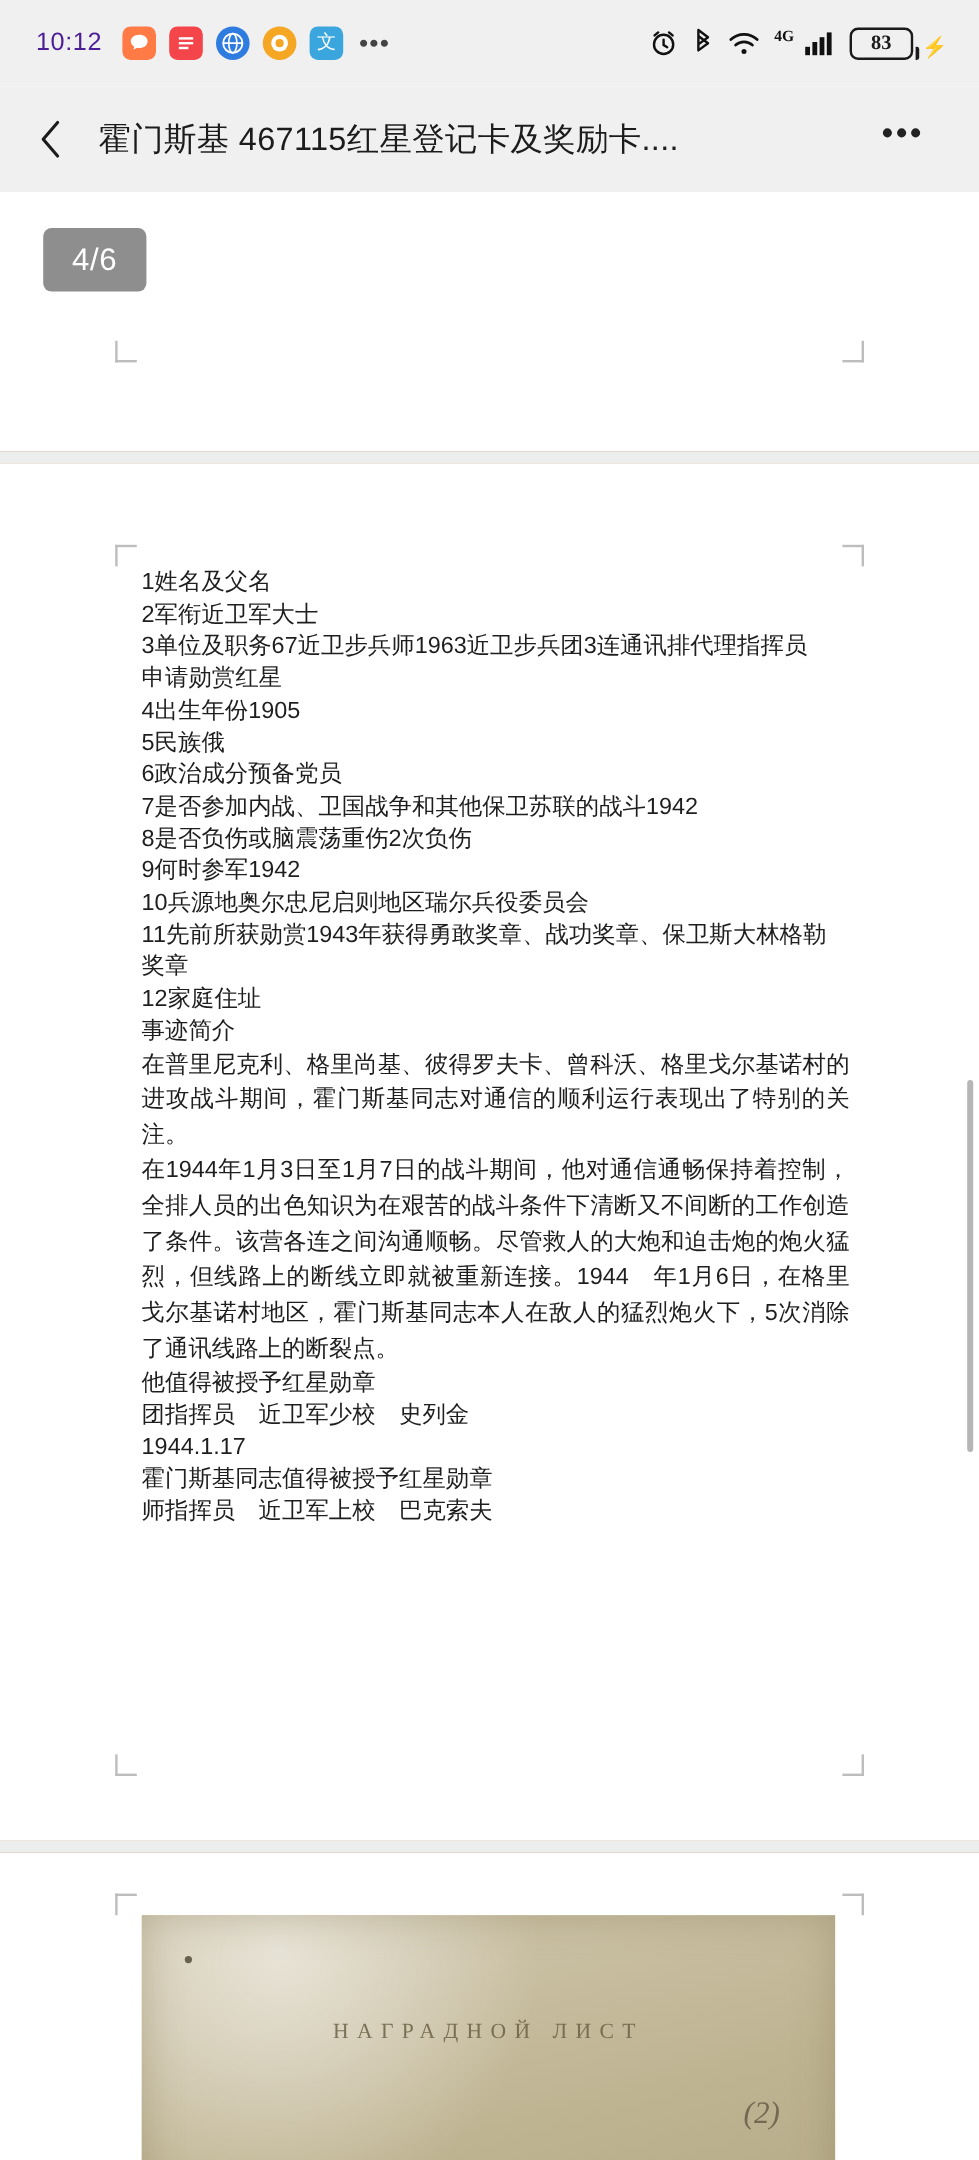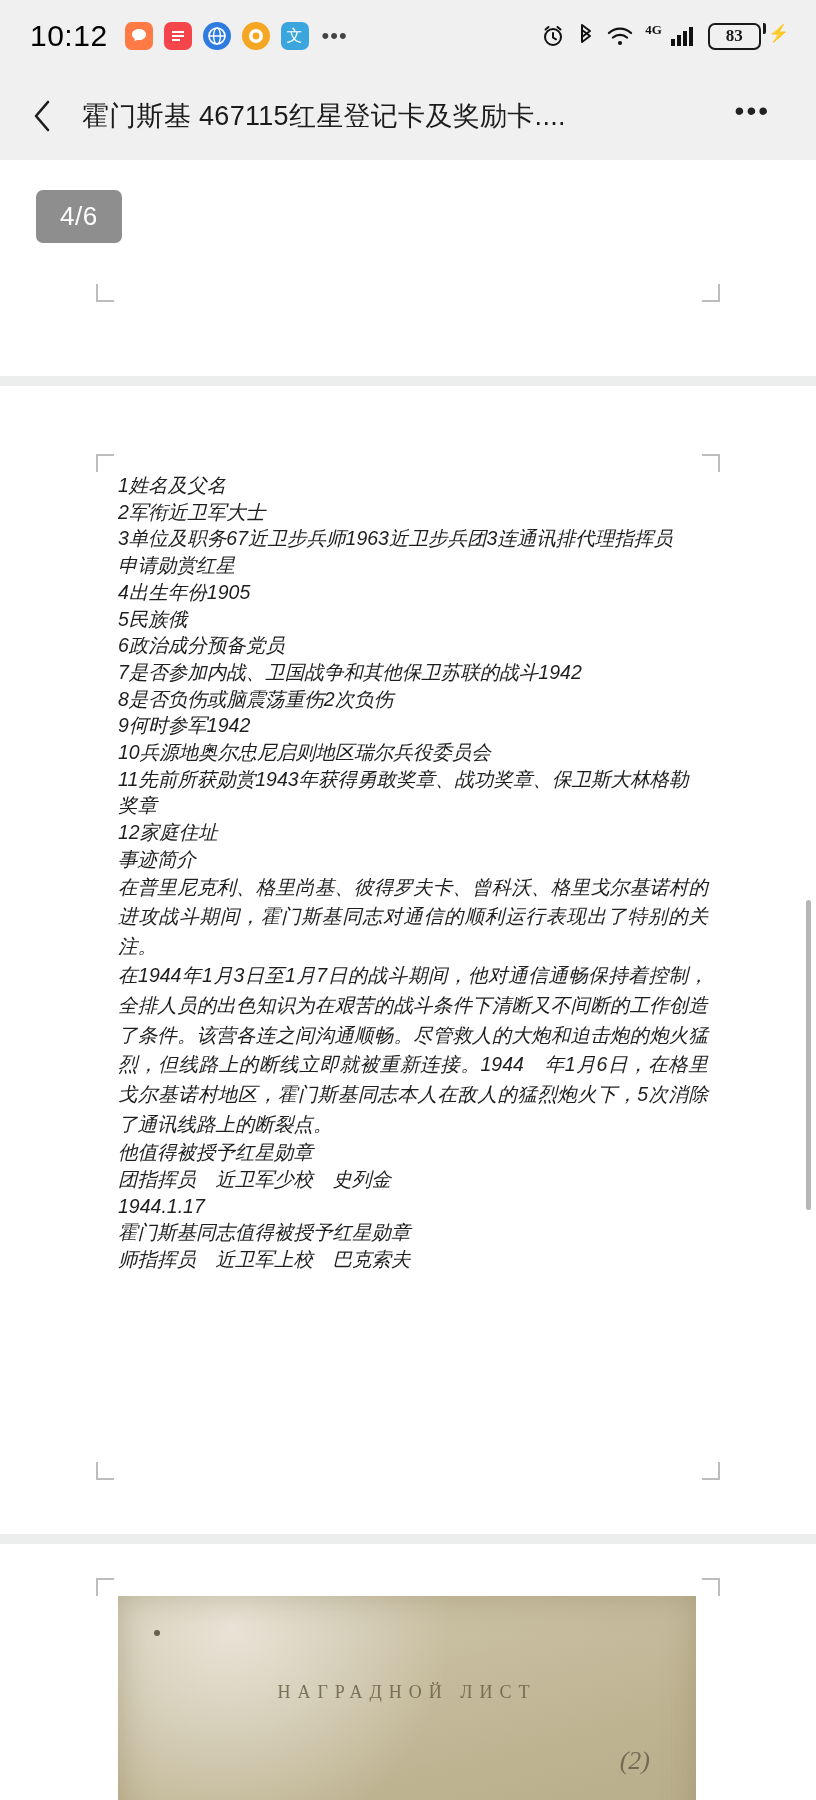--- a/index.html
+++ b/index.html
@@ -25,23 +25,23 @@
     align-items: center;
     justify-content: space-between;
     padding: 0 26px 0 30px;
   }
   .status-left {
     display: flex;
     align-items: center;
     gap: 11px;
   }
   .clock {
-    font-size: 30px;
+    font-size: 21px;
     font-weight: 500;
-    color: #000000;
+    color: #4c1d95;
     letter-spacing: 0.5px;
     margin-right: 6px;
   }
   .app-badge {
     width: 28px;
     height: 28px;
     border-radius: 7px;
     display: flex;
     align-items: center;
     justify-content: center;
@@ -71,21 +71,21 @@
   .net-label {
     font-size: 13px;
     color: #111;
     font-weight: 600;
     position: relative;
     top: -6px;
     margin-right: -4px;
   }
   .battery {
     display: flex;
-    align-items: flex-start;
+    align-items: flex-end;
     gap: 2px;
   }
   .battery-body {
     width: 53px;
     height: 27px;
     border: 2px solid #1a1a1a;
     border-radius: 7px;
     display: flex;
     align-items: center;
     justify-content: center;
@@ -163,21 +163,21 @@
     height: 10px;
     width: 100%;
   }
 
   .doc-page {
     position: relative;
     background: #ffffff;
     width: 100%;
   }
   .page-top-part { height: 216px; }
-  .page-main { padding: 16px; height: 1148px; position: relative; font-style: italic; }
+  .page-main { padding: 16px; height: 1148px; position: relative; }
   .page-bottom-part { height: 180px; position: relative; }
 
   
   .crop {
     position: absolute;
     width: 18px;
     height: 18px;
   }
   .crop.tl { border-left: 2px solid #bdbdbd; border-top: 2px solid #bdbdbd; }
   .crop.tr { border-right: 2px solid #bdbdbd; border-top: 2px solid #bdbdbd; }

